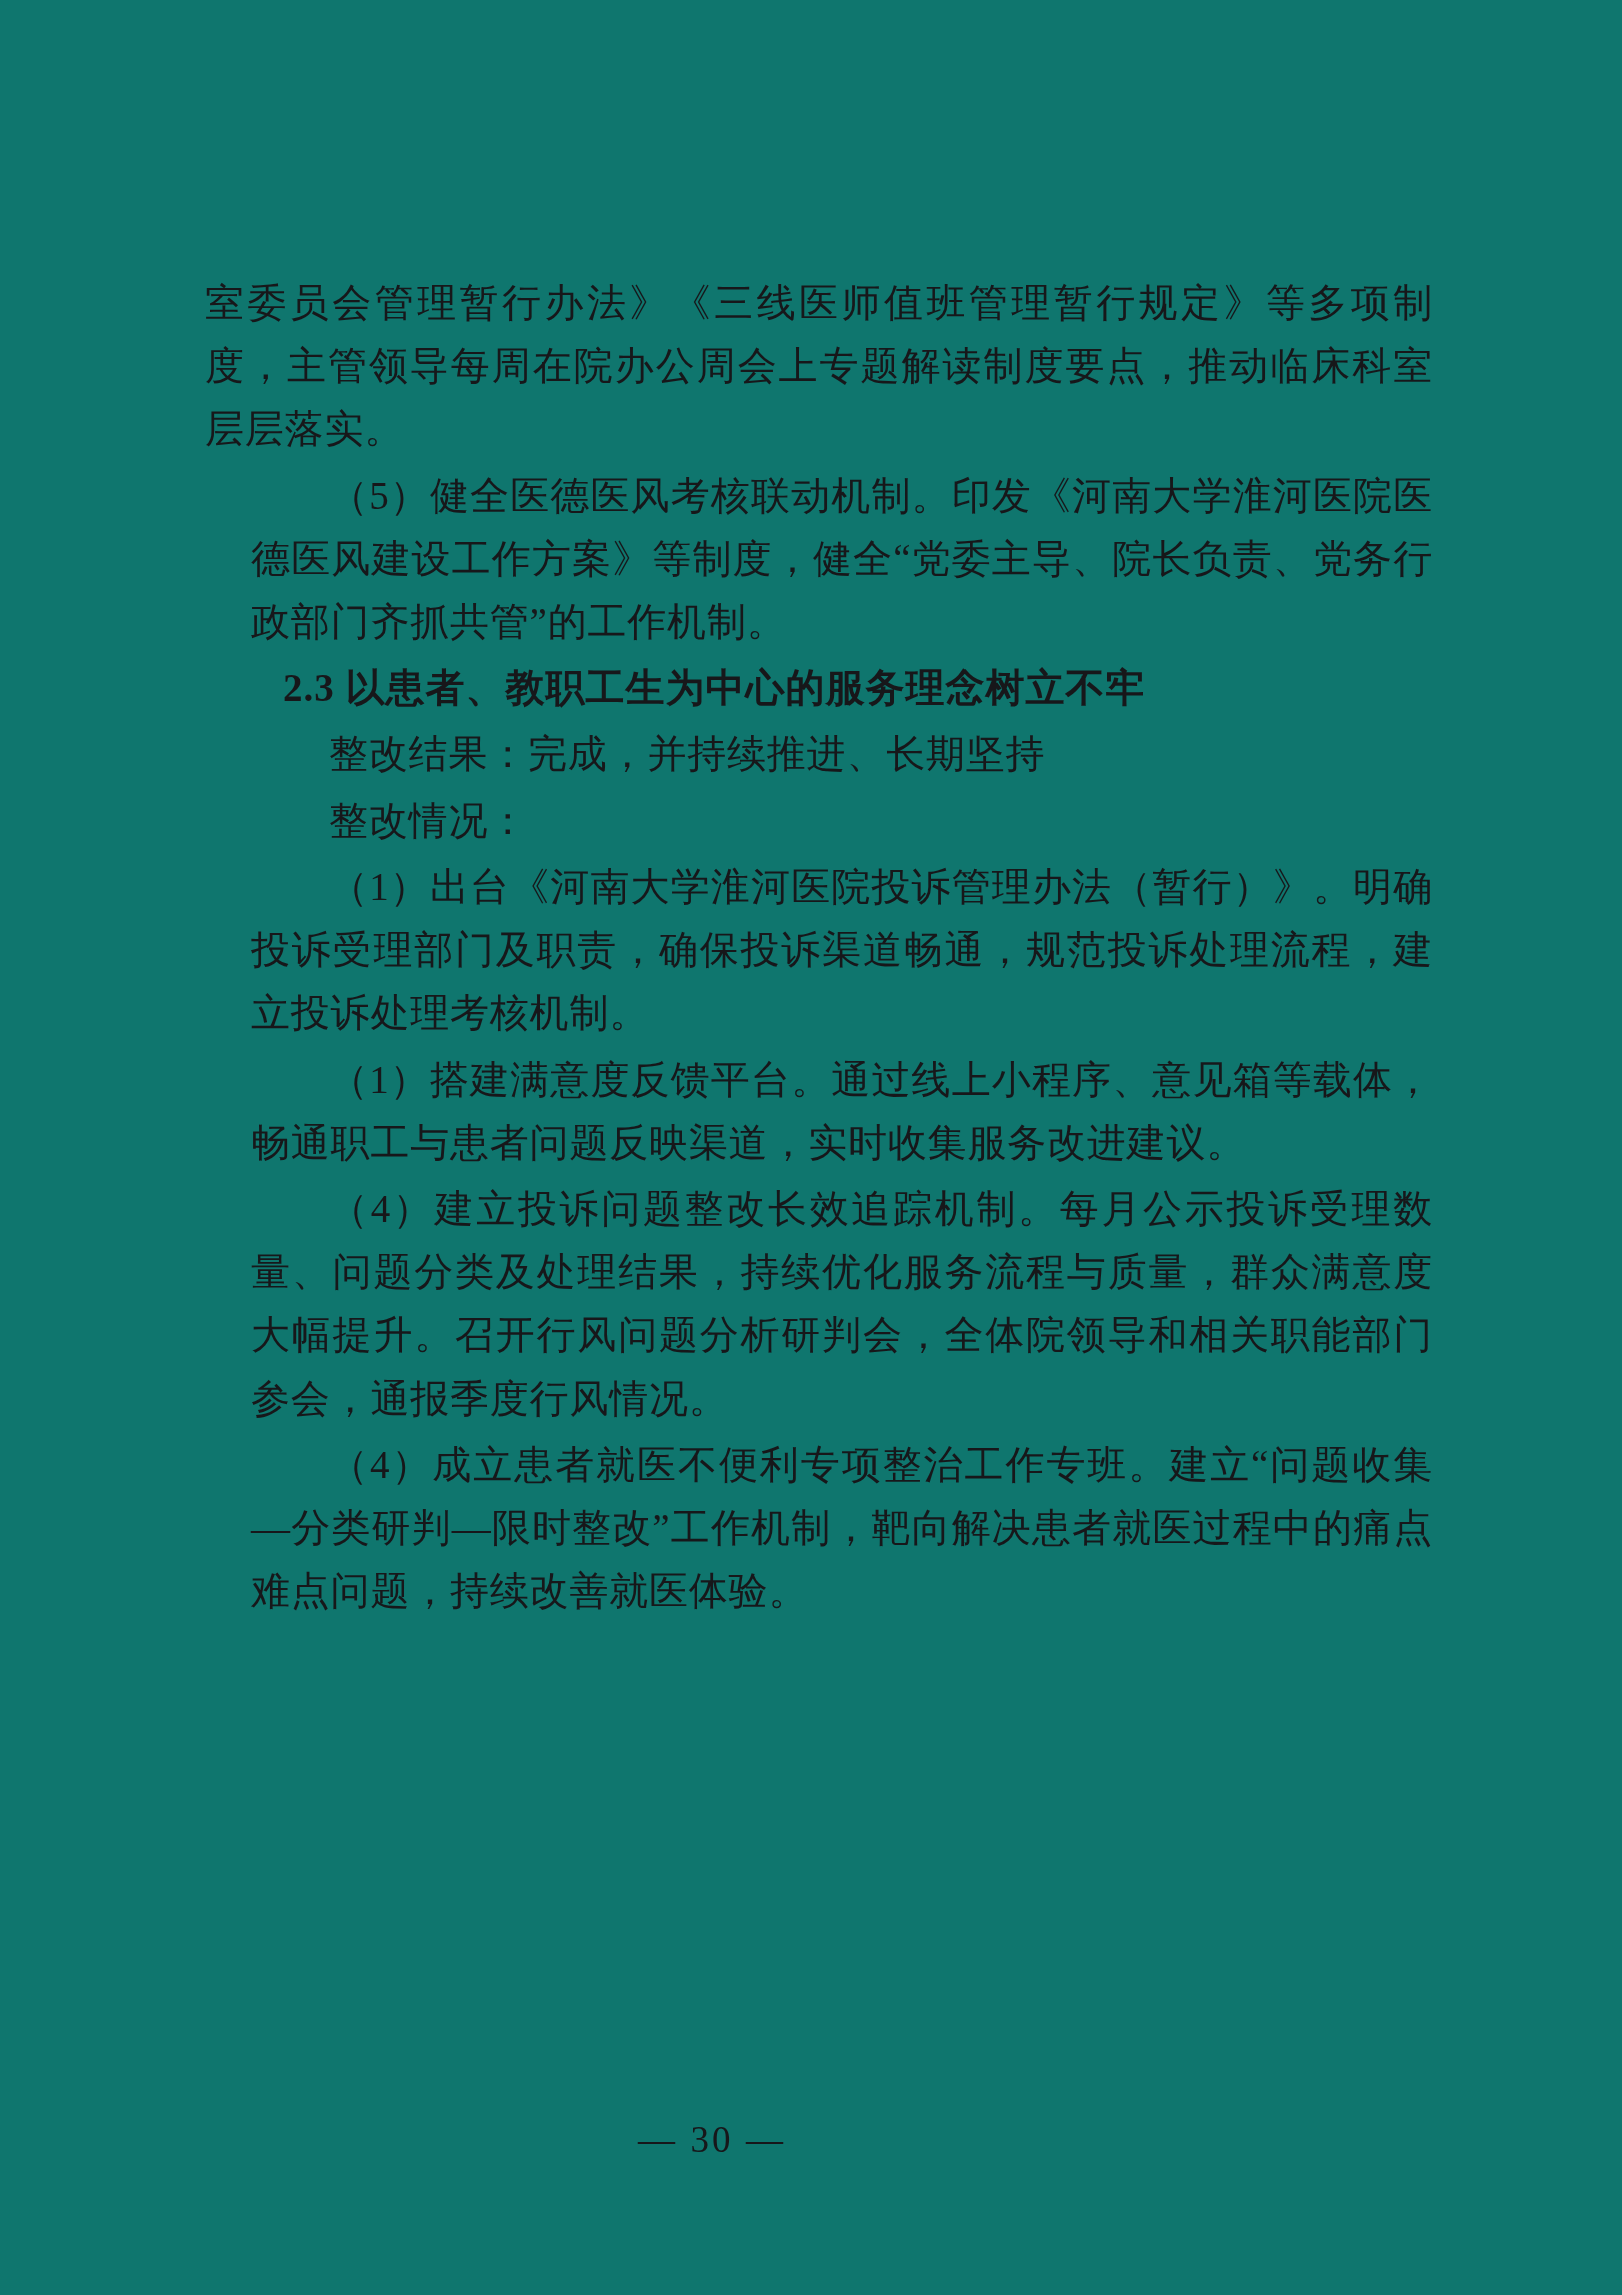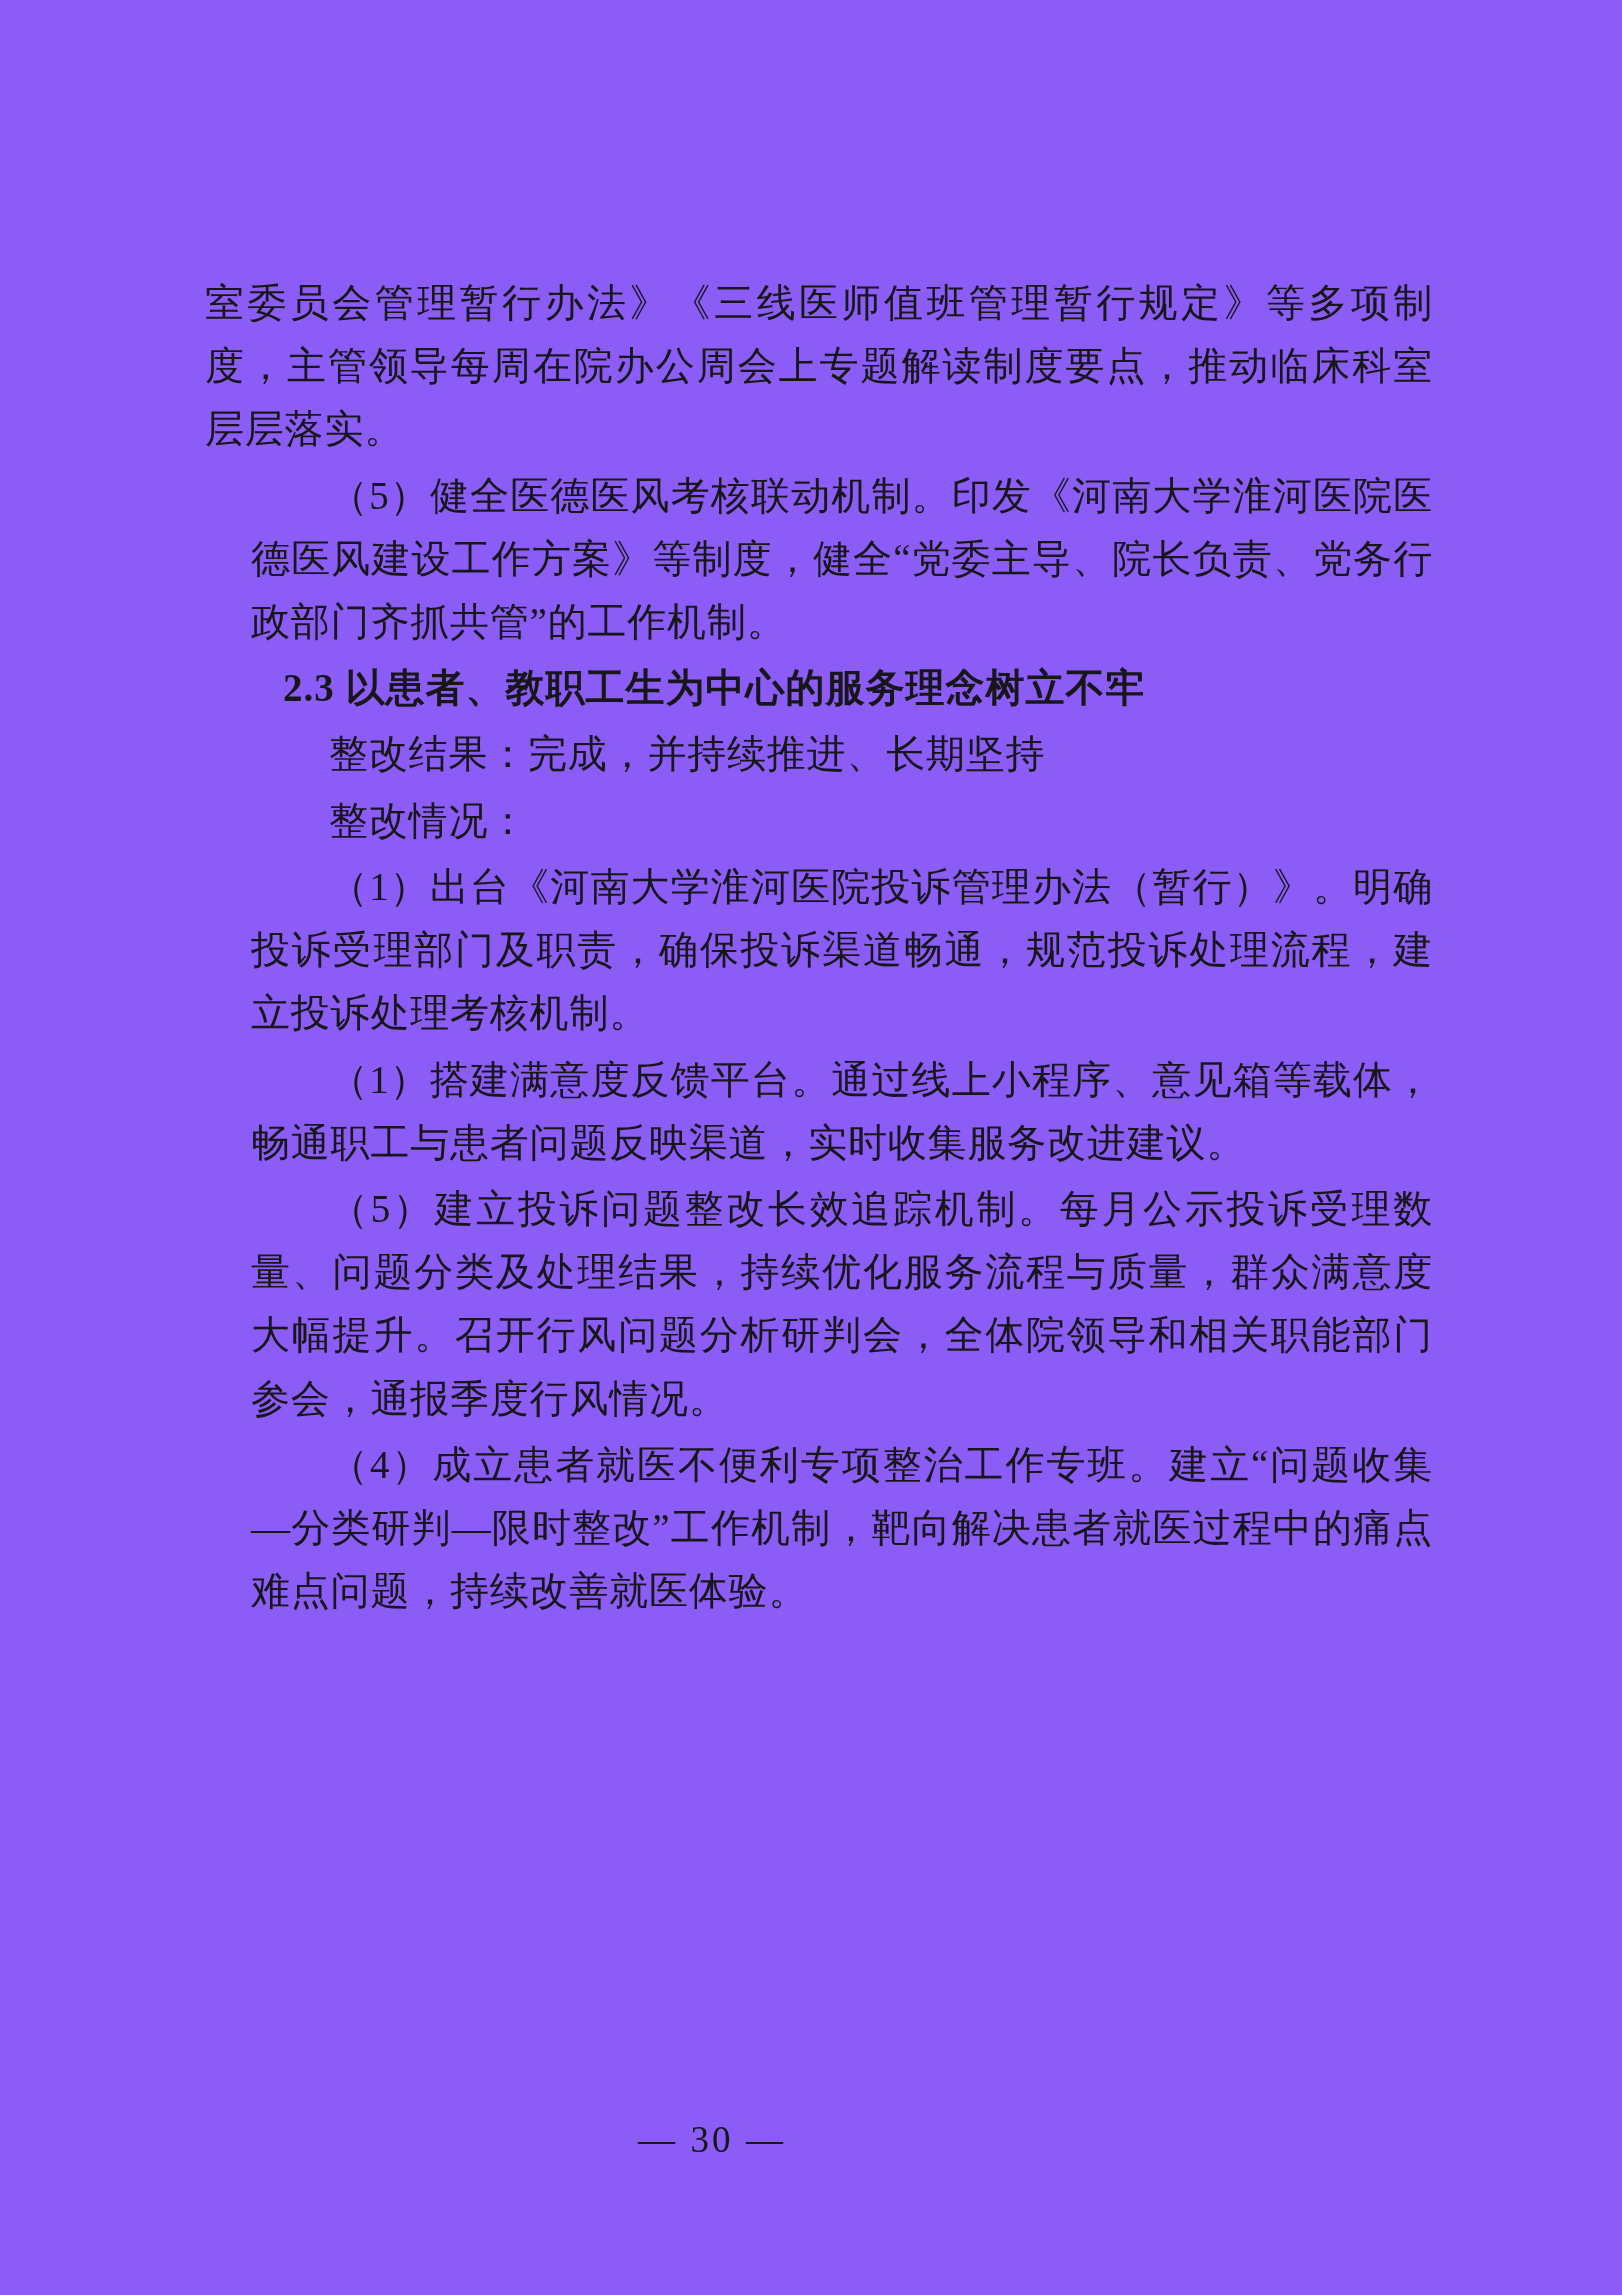--- a/index.html
+++ b/index.html
@@ -14,21 +14,21 @@
     color: #1a1a1a;
     position: relative;
     overflow: hidden;
   }
   .page {
     position: absolute;
     top: 0;
     left: 0;
     width: 1622px;
     height: 2295px;
-    background: #8b5cf6;
+    background: #0f766e;
   }
   .content {
     position: absolute;
     left: 205px;
     top: 271px;
     width: 1228px;
   }
   p {
     margin: 0 0 3.1px 0;
     font-size: 39px;
@@ -68,18 +68,18 @@
 
 <div class="page">
   <div class="content">
     <p class="body">室委员会管理暂行办法》《三线医师值班管理暂行规定》等多项制度，主管领导每周在院办公周会上专题解读制度要点，推动临床科室层层落实。</p>
     <p class="indent">（5）健全医德医风考核联动机制。印发《河南大学淮河医院医德医风建设工作方案》等制度，健全“党委主导、院长负责、党务行政部门齐抓共管”的工作机制。</p>
     <p class="heading">2.3 以患者、教职工生为中心的服务理念树立不牢</p>
     <p class="indent">整改结果：完成，并持续推进、长期坚持</p>
     <p class="indent">整改情况：</p>
     <p class="indent">（1）出台《河南大学淮河医院投诉管理办法（暂行）》。明确投诉受理部门及职责，确保投诉渠道畅通，规范投诉处理流程，建立投诉处理考核机制。</p>
     <p class="indent">（1）搭建满意度反馈平台。通过线上小程序、意见箱等载体，畅通职工与患者问题反映渠道，实时收集服务改进建议。</p>
-    <p class="indent">（5）建立投诉问题整改长效追踪机制。每月公示投诉受理数量、问题分类及处理结果，持续优化服务流程与质量，群众满意度大幅提升。召开行风问题分析研判会，全体院领导和相关职能部门参会，通报季度行风情况。</p>
+    <p class="indent">（4）建立投诉问题整改长效追踪机制。每月公示投诉受理数量、问题分类及处理结果，持续优化服务流程与质量，群众满意度大幅提升。召开行风问题分析研判会，全体院领导和相关职能部门参会，通报季度行风情况。</p>
     <p class="indent">（4）成立患者就医不便利专项整治工作专班。建立“问题收集—分类研判—限时整改”工作机制，靶向解决患者就医过程中的痛点难点问题，持续改善就医体验。</p>
   </div>
   <div class="pagenum">— 30 —</div>
 </div>
 
 
 </body></html>

